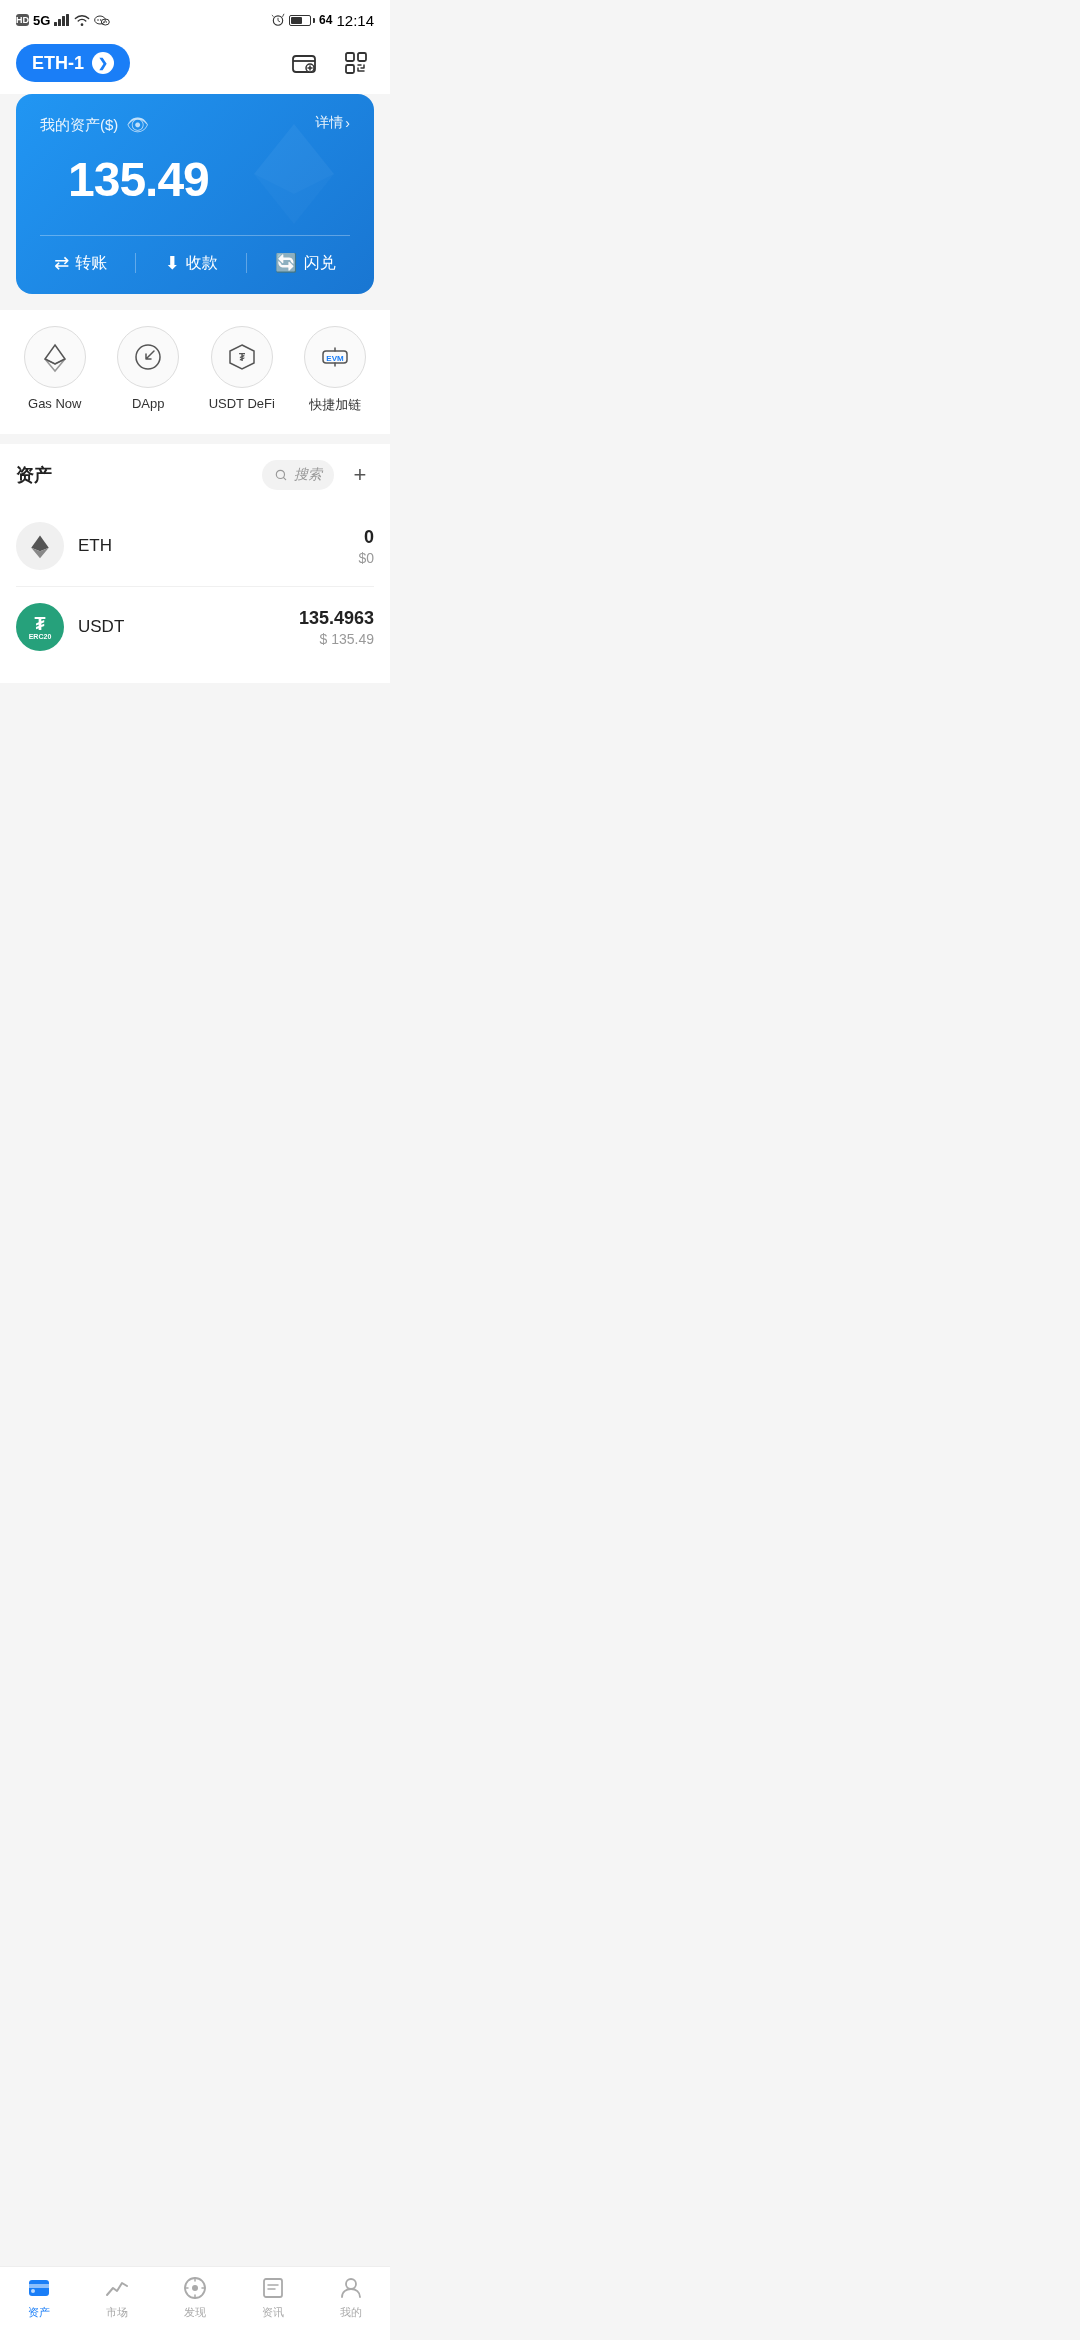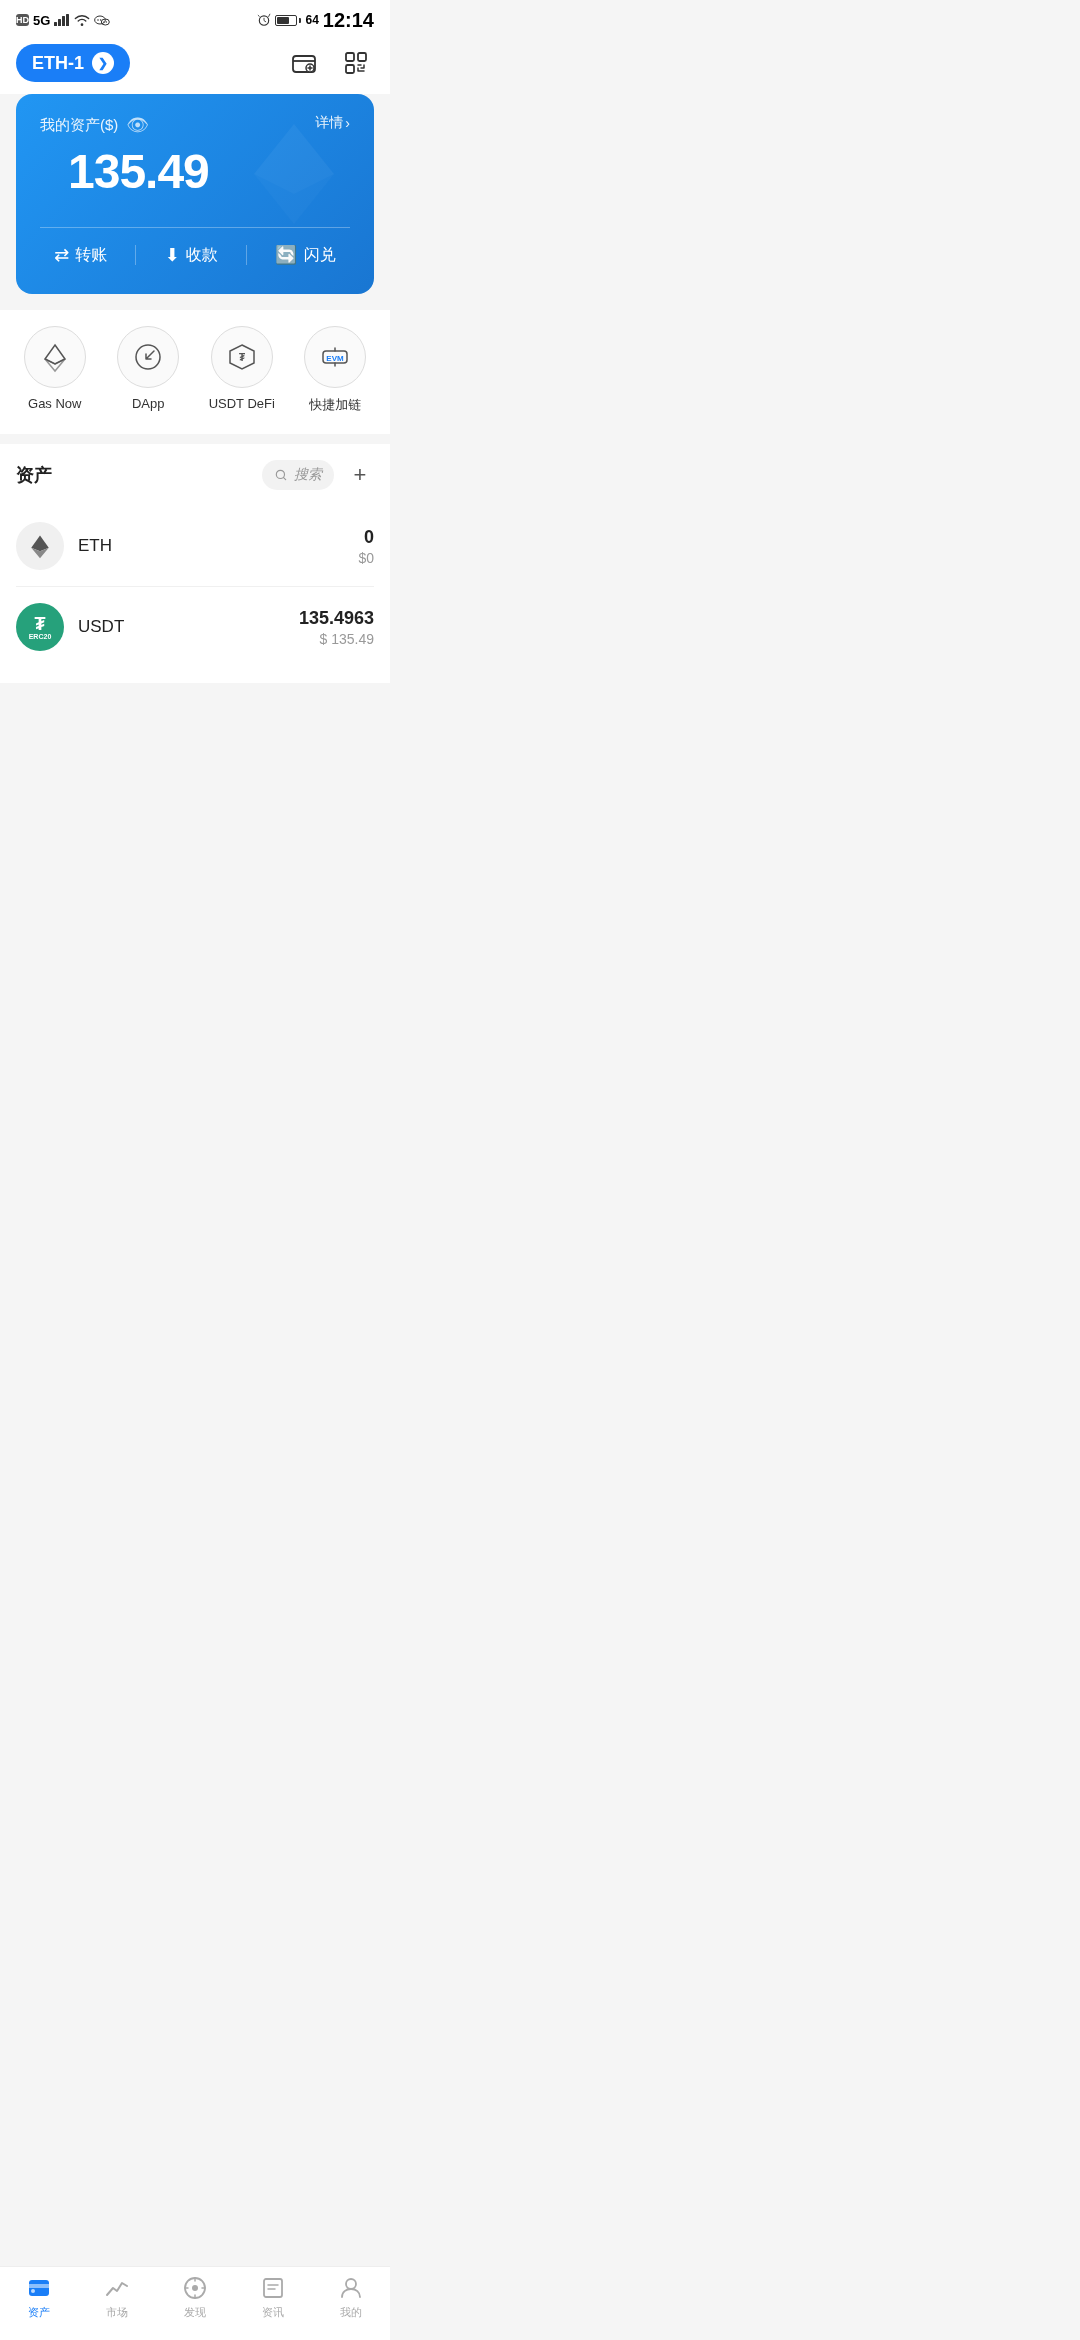--- a/index.html
+++ b/index.html
@@ -127,21 +127,21 @@
       padding: 20px 24px;
       color: white;
       position: relative;
       overflow: hidden;
       min-height: 200px;
     }
     .asset-card-top {
       display: flex;
       justify-content: space-between;
       align-items: flex-start;
-      margin-bottom: 8px;
+      margin-bottom: 16px;
     }
     .asset-label {
       display: flex;
       align-items: center;
       gap: 8px;
       font-size: 15px;
       opacity: 0.9;
     }
     .eye-icon {
       font-size: 18px;
@@ -391,21 +391,21 @@
       <path d="M12 9v4l3 2" stroke="#333" stroke-width="1.5" fill="none" stroke-linecap="round"></path>
       <path d="M4 6L2 4M20 6l2-4" stroke="#333" stroke-width="1.5" fill="none" stroke-linecap="round"></path>
     </svg>
     <div class="battery">
       <div class="battery-body">
         <div class="battery-fill"></div>
       </div>
       <div class="battery-tip"></div>
     </div>
     <span style="font-size:12px;">64</span>
-    <span style="font-size:20px; font-weight:700;">12:14</span>
+    <span style="font-size:15px; font-weight:400;">12:14</span>
   </div>
 </div>
 
 <div class="top-nav">
   <div class="eth-badge">
     <span>ETH-1</span>
     <div class="eth-badge-arrow">❯</div>
   </div>
   <div class="nav-icons">
     <div class="nav-icon-btn">

